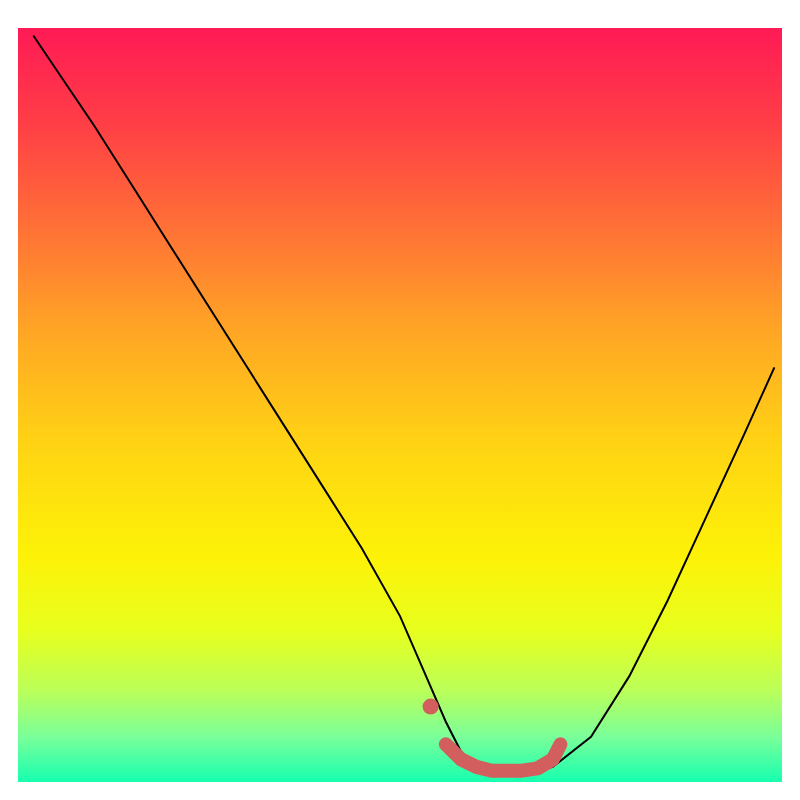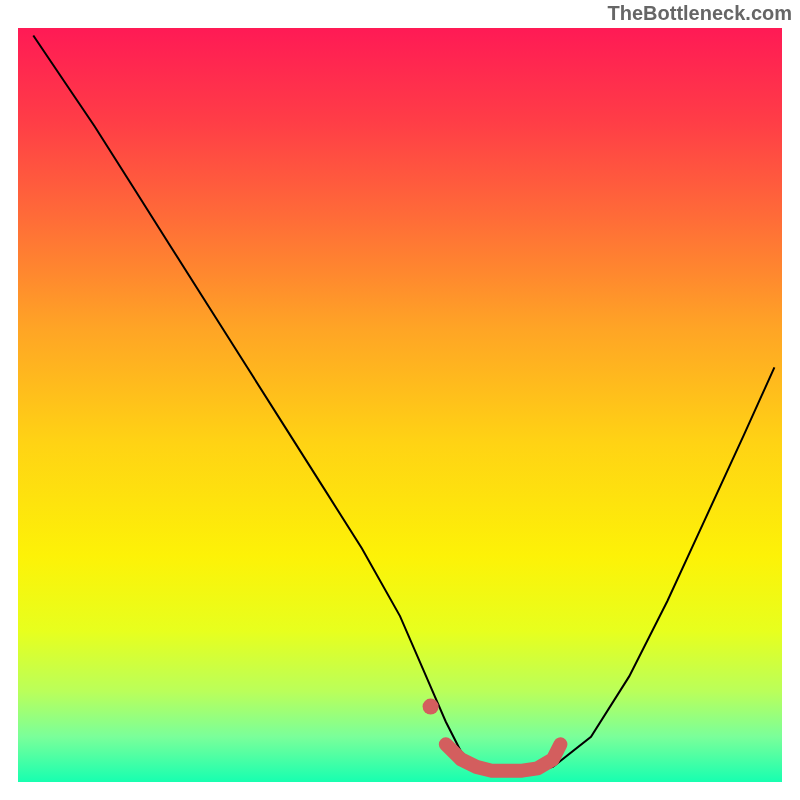--- a/index.html
+++ b/index.html
@@ -30,21 +30,20 @@
     left: 0;
     top: 0;
     width: 800px;
     height: 800px;
   }
 </style>
 </head>
 <body>
 
 <div class="container">
-  <div class="watermark">TheBottleneck.com</div>
   <svg class="plot" viewBox="0 0 800 800">
     <defs>
       <linearGradient id="bg-grad" x1="0" y1="0" x2="0" y2="1">
           <stop offset="0.0%" stop-color="#ff1a55"></stop>
           <stop offset="12.0%" stop-color="#ff3c47"></stop>
           <stop offset="25.0%" stop-color="#ff6b38"></stop>
           <stop offset="40.0%" stop-color="#ffa525"></stop>
           <stop offset="55.0%" stop-color="#ffd314"></stop>
           <stop offset="70.0%" stop-color="#fdf207"></stop>
           <stop offset="80.0%" stop-color="#e7ff1e"></stop>

